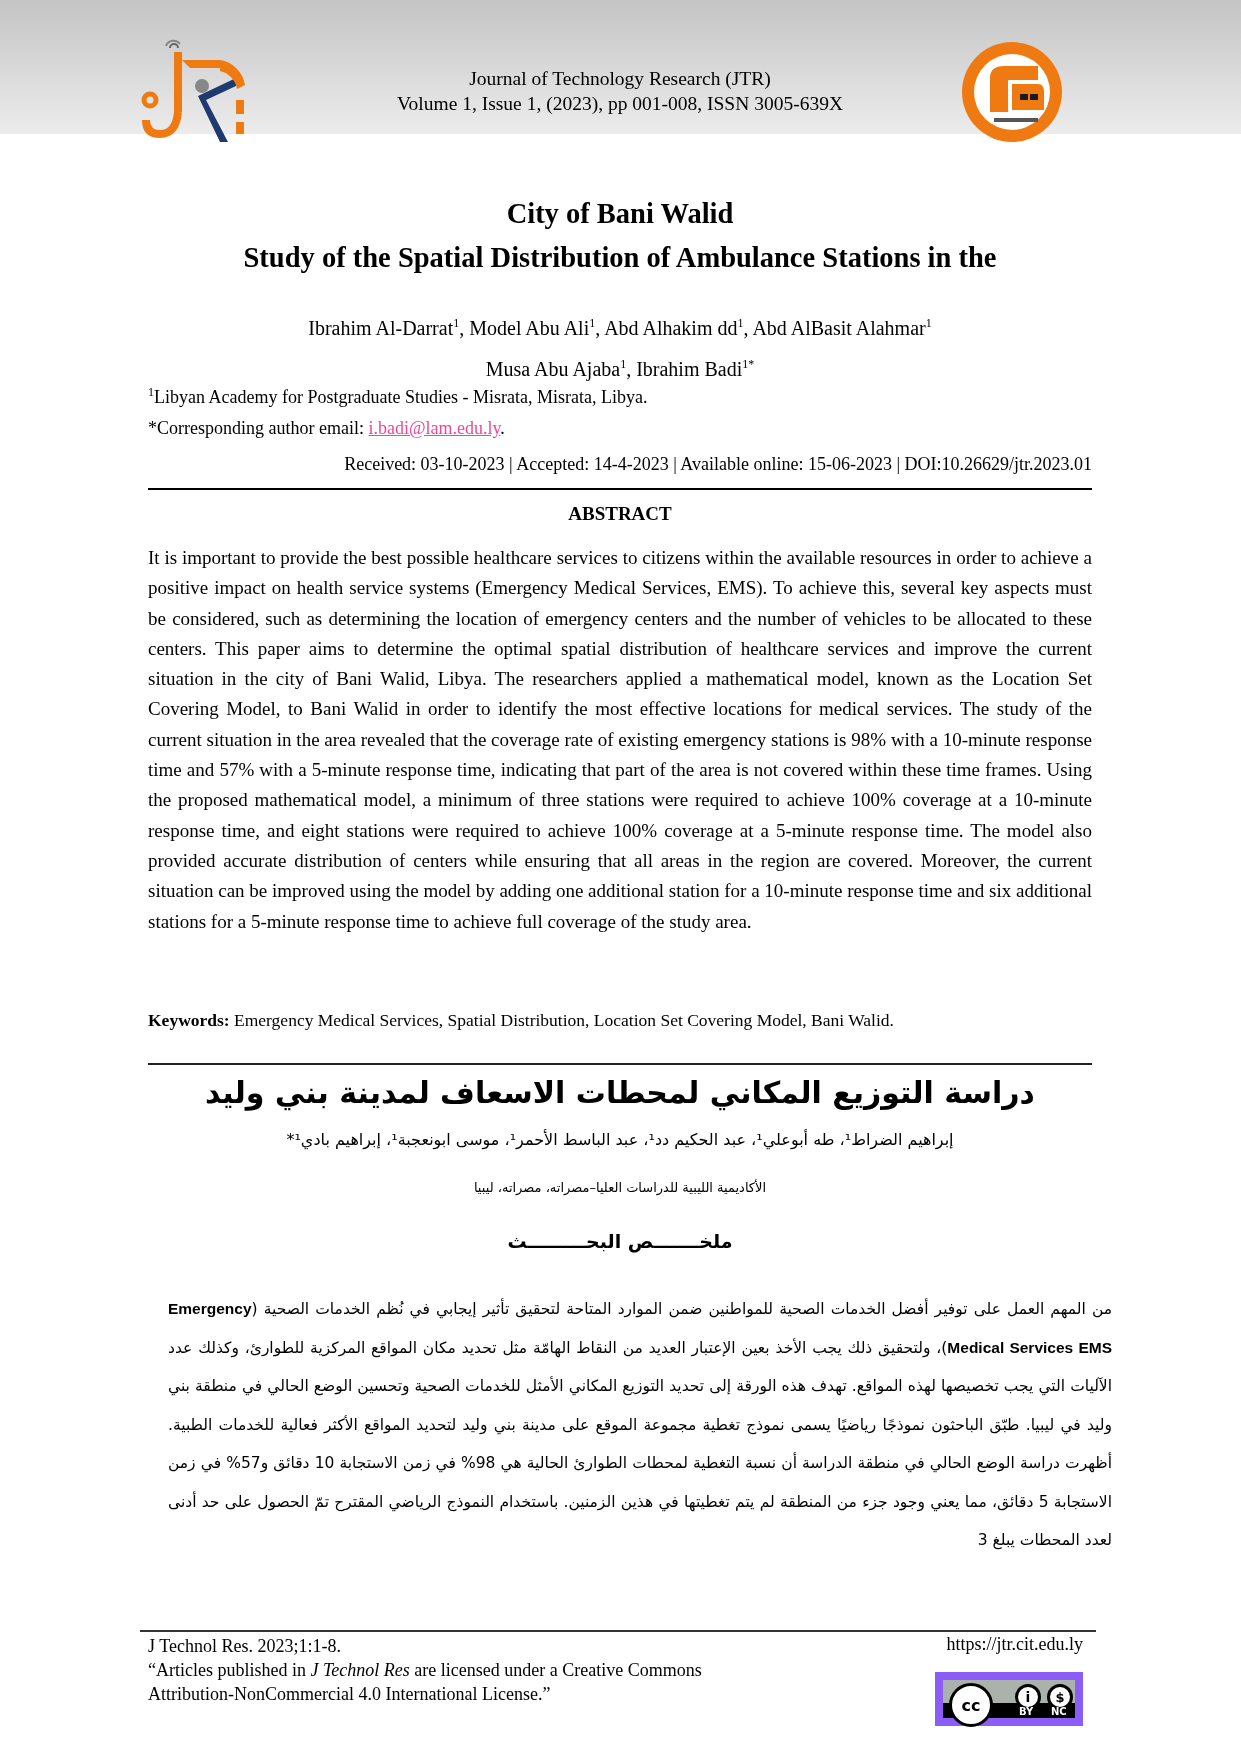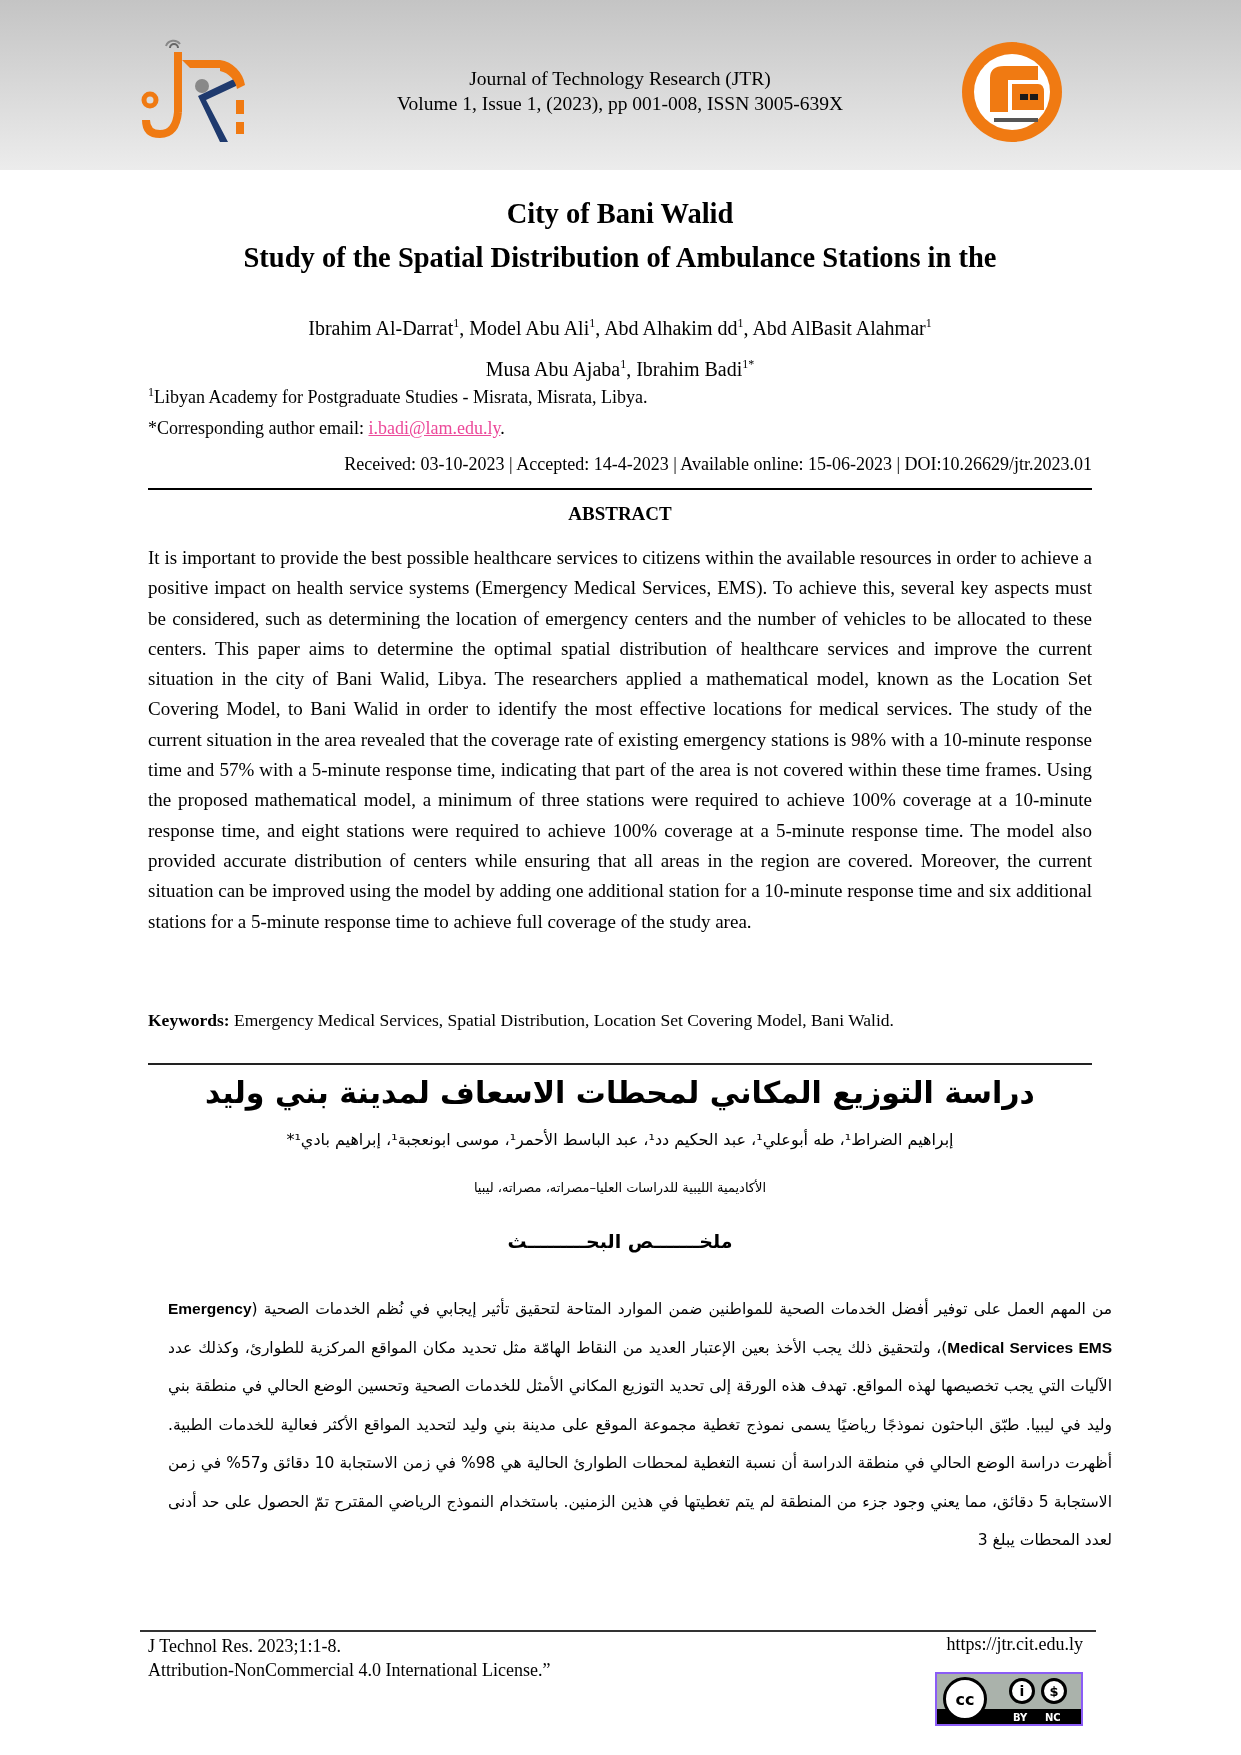--- a/index.html
+++ b/index.html
@@ -1,17 +1,17 @@
 <!DOCTYPE html>
 <html><head>
 <meta charset="utf-8">
 <style>
   html, body { margin:0; padding:0; background:#ffffff; }
   body { width:1241px; height:1755px; position:relative; overflow:hidden; font-family:"Liberation Serif", serif; color:#000; }
-  .header { position:absolute; left:0; top:0; width:1241px; height:170px; background:linear-gradient(to bottom,#c4c4c4 0%, #dcdcdc 60%, #ececec 100%); }
+  .header { position:absolute; left:0; top:0; width:1241px; height:134px; background:linear-gradient(to bottom,#c4c4c4 0%, #dcdcdc 60%, #ececec 100%); }
   .logo-left { position:absolute; left:140px; top:38px; width:130px; height:105px; }
   .logo-right { position:absolute; left:960px; top:40px; width:105px; height:105px; }
   .header-text { position:absolute; left:300px; top:66px; width:640px; text-align:center; font-size:19.5px; line-height:25px; }
   .title { position:absolute; left:140px; top:192px; width:960px; text-align:center; font-weight:bold; font-size:28.5px; line-height:44px; }
   .authors { position:absolute; left:140px; top:305px; width:960px; text-align:center; font-size:20px; line-height:36px; }
   .authors sup, .aff sup { font-size:12px; }
   .aff { position:absolute; left:148px; top:377px; font-size:18px; line-height:31px; }
   .aff a { color:#ec4899; text-decoration:underline; }
   .dates { position:absolute; left:148px; top:454px; width:944px; text-align:right; font-size:18px; }
   .rule1 { position:absolute; left:148px; top:488px; width:944px; height:1.5px; background:#000; }
@@ -21,21 +21,21 @@
   .rule2 { position:absolute; left:148px; top:1063px; width:944px; height:2px; background:#222; }
   .ar-title { position:absolute; left:148px; top:1075px; width:944px; text-align:center; font-family:"DejaVu Sans", sans-serif; font-weight:bold; font-size:30px; direction:rtl; }
   .ar-authors { position:absolute; left:148px; top:1130px; width:944px; text-align:center; font-family:"DejaVu Sans", sans-serif; font-size:16px; direction:rtl; }
   .ar-aff { position:absolute; left:148px; top:1180px; width:944px; text-align:center; font-family:"DejaVu Sans", sans-serif; font-size:13px; direction:rtl; }
   .ar-abs-head { position:absolute; left:148px; top:1230px; width:944px; text-align:center; font-family:"DejaVu Sans", sans-serif; font-weight:bold; font-size:19px; direction:rtl; letter-spacing:2px; }
   .ar-abstract { position:absolute; left:148px; top:1290px; width:944px; font-family:"DejaVu Sans", sans-serif; font-size:15.5px; line-height:38.5px; direction:rtl; text-align:justify;margin-left:20px; }
   .ar-abstract b { font-family:"Liberation Sans", sans-serif; }
   .rule3 { position:absolute; left:140px; top:1630px; width:956px; height:2px; background:#333; }
   .foot-left { position:absolute; left:148px; top:1634px; font-size:18px; line-height:24px; }
   .foot-right { position:absolute; right:158px; top:1634px; font-size:18px; }
-  .cc { position:absolute; left:935px; top:1672px; width:148px; height:54px; background:#aab2ab; border:2px solid #8b5cf6; box-sizing:border-box; }
+  .cc { position:absolute; left:935px; top:1672px; width:148px; height:54px; background:#aab2ab; border:8px solid #8b5cf6; box-sizing:border-box; }
   .cc-bottom { position:absolute; left:0; bottom:0; width:100%; height:15px; background:#000; }
   .cc-circle { position:absolute; border-radius:50%; background:#fff; border:3px solid #000; box-sizing:border-box; display:flex; align-items:center; justify-content:center; font-family:"DejaVu Sans", sans-serif; font-weight:bold; }
   .cc-label { position:absolute; bottom:1px; color:#fff; font-family:"DejaVu Sans", sans-serif; font-size:10px;font-weight:bold; }
 </style>
 </head>
 <body>
 
 <div class="header">
   <svg class="logo-left" viewBox="0 0 130 105">
     <path d="M30 10 a4 4 0 0 1 8 0" stroke="#666" stroke-width="2" fill="none"></path>
@@ -98,20 +98,21 @@
 
 <div class="ar-title">دراسة التوزيع المكاني لمحطات الاسعاف لمدينة بني وليد</div>
 <div class="ar-authors">إبراهيم الضراط¹، طه أبوعلي¹، عبد الحكيم دد¹، عبد الباسط الأحمر¹، موسى ابونعجبة¹، إبراهيم بادي¹*</div>
 <div class="ar-aff">الأكاديمية الليبية للدراسات العليا–مصراته، مصراته، ليبيا</div>
 <div class="ar-abs-head">ملخـــــــص البحـــــــــث</div>
 <div class="ar-abstract"><span>من المهم العمل على توفير أفضل الخدمات الصحية للمواطنين ضمن الموارد المتاحة لتحقيق تأثير إيجابي في نُظم الخدمات الصحية (</span><b>Emergency Medical Services EMS</b><span>)، ولتحقيق ذلك يجب الأخذ بعين الإعتبار العديد من النقاط الهامّة مثل تحديد مكان المواقع المركزية للطوارئ، وكذلك عدد الآليات التي يجب تخصيصها لهذه المواقع. تهدف هذه الورقة إلى تحديد التوزيع المكاني الأمثل للخدمات الصحية وتحسين الوضع الحالي في منطقة بني وليد في ليبيا. طبّق الباحثون نموذجًا رياضيًا يسمى نموذج تغطية مجموعة الموقع على مدينة بني وليد لتحديد المواقع الأكثر فعالية للخدمات الطبية. أظهرت دراسة الوضع الحالي في منطقة الدراسة أن نسبة التغطية لمحطات الطوارئ الحالية هي 98% في زمن الاستجابة 10 دقائق و57% في زمن الاستجابة 5 دقائق، مما يعني وجود جزء من المنطقة لم يتم تغطيتها في هذين الزمنين. باستخدام النموذج الرياضي المقترح تمّ الحصول على حد أدنى لعدد المحطات يبلغ 3</span></div>
 
 <div class="rule3"></div>
 <div class="foot-left">
   <div> J Technol Res. 2023;1:1-8.</div>
+  <div><span>“Articles published in </span><i>J Technol Res</i><span> are licensed under a Creative Commons</span></div>
   <div>Attribution-NonCommercial 4.0 International License.”</div>
 </div>
 <div class="foot-right">https://jtr.cit.edu.ly</div>
 
 <div class="cc">
   <div class="cc-bottom"></div>
   <div class="cc-circle" style="left:6px; top:3px; width:44px; height:44px; font-size:16px;">
       <span>cc</span>
     </div>
   <div class="cc-circle" style="left:72px; top:4px; width:26px; height:26px; font-size:14px;">i</div>

